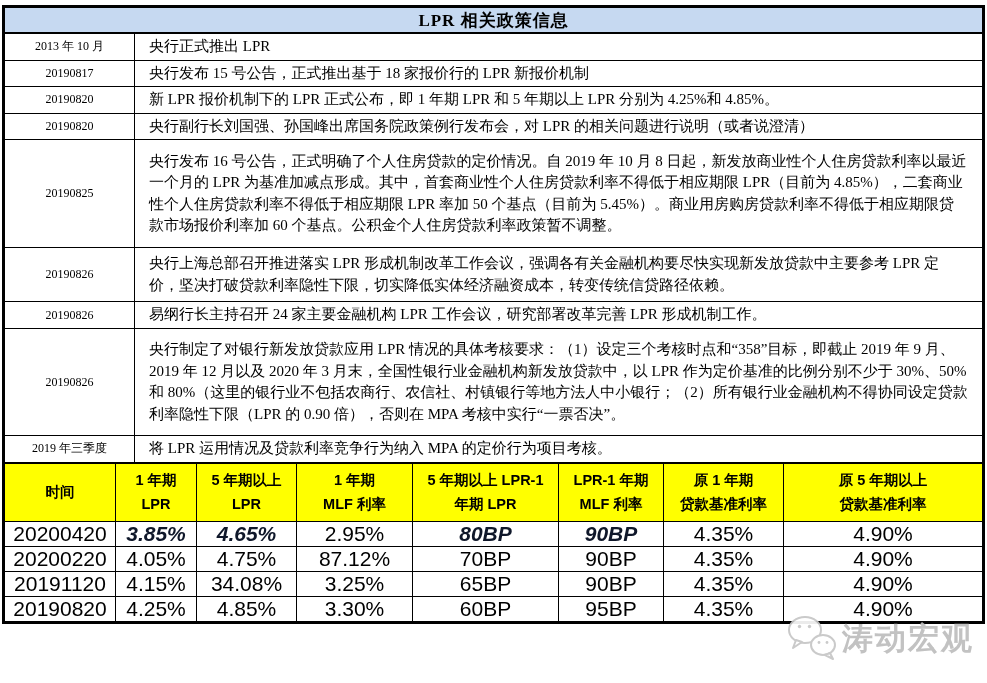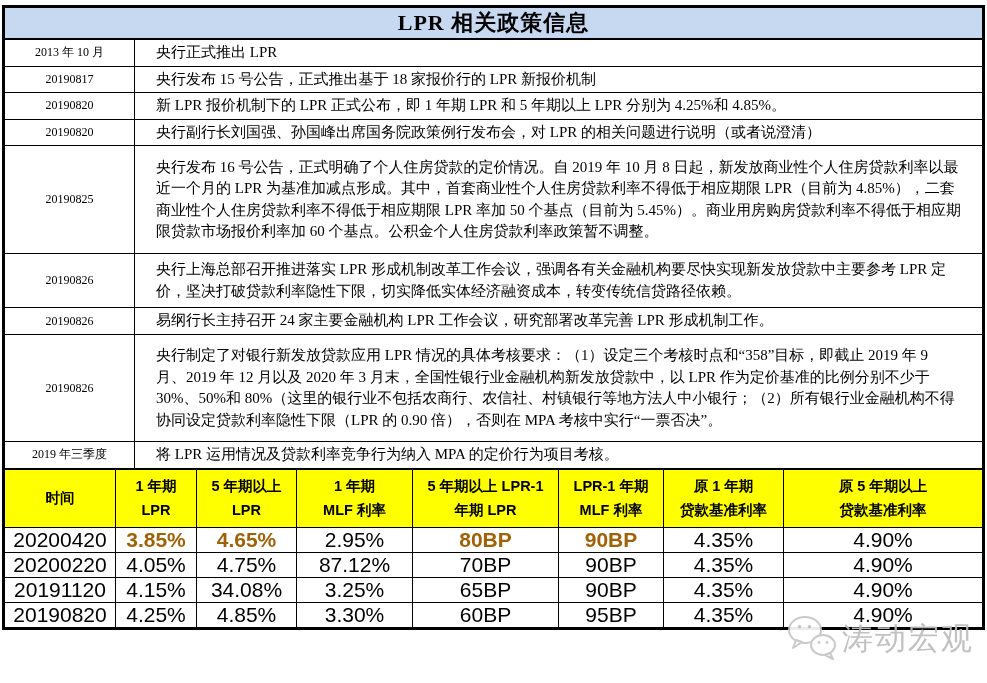--- a/index.html
+++ b/index.html
@@ -6,48 +6,48 @@
   .canvas{
     position:relative;width:987px;height:683px;background:#ffffff;
     font-family:"Liberation Serif","DejaVu Serif",serif;color:#000;
     overflow:hidden;
   }
   .sheet{position:absolute;left:2px;top:5px;width:979px;border:2px solid #000;}
   table{border-collapse:collapse;table-layout:fixed;width:100%;}
   td,th{border:1px solid #000;overflow:hidden;padding:0;}
   
   .policy .title-cell{
-    background:#C6D9F1;text-align:center;font-weight:bold;font-size:22px;
+    background:#C6D9F1;text-align:center;font-weight:bold;font-size:17px;
     height:24px;border-bottom:2px solid #000;letter-spacing:1px;
   }
   .policy .date-cell{text-align:center;vertical-align:middle;font-size:12px;}
   .policy .desc-cell{
-    padding:2px 21px;font-size:15px;line-height:21.5px;text-align:left;
+    padding:2px 14px;font-size:15px;line-height:21.5px;text-align:left;
     vertical-align:middle;
   }
   
   .rates th{
     background:#FFFF00;font-family:"Liberation Sans","DejaVu Sans",sans-serif;
     font-weight:bold;font-size:14.5px;height:57px;vertical-align:middle;
     text-align:center;line-height:24px;
   }
   .rates td{
     text-align:center;vertical-align:middle;height:24px;
     font-family:"Liberation Sans","DejaVu Sans",sans-serif;font-size:21px;
   }
-  .rates .red{color:#a16207;font-weight:bold;}
+  .rates .red{color:#0f172a;font-weight:bold;font-style:italic;}
   .hline{display:block;}
   
   .watermark{
     position:absolute;left:786px;top:613px;display:flex;align-items:center;
     gap:4px;color:#bdbdbd;opacity:0.92;pointer-events:none;
   }
   .watermark .wm-text{
     font-family:"Liberation Sans","DejaVu Sans",sans-serif;
-    font-size:31px;font-weight:normal;letter-spacing:2px;line-height:1;
+    font-size:31px;font-weight:bold;letter-spacing:2px;line-height:1;
   }
 </style>
 </head>
 <body>
 
 <div class="canvas">
   <div class="sheet">
 
     <table class="policy">
       <colgroup>

